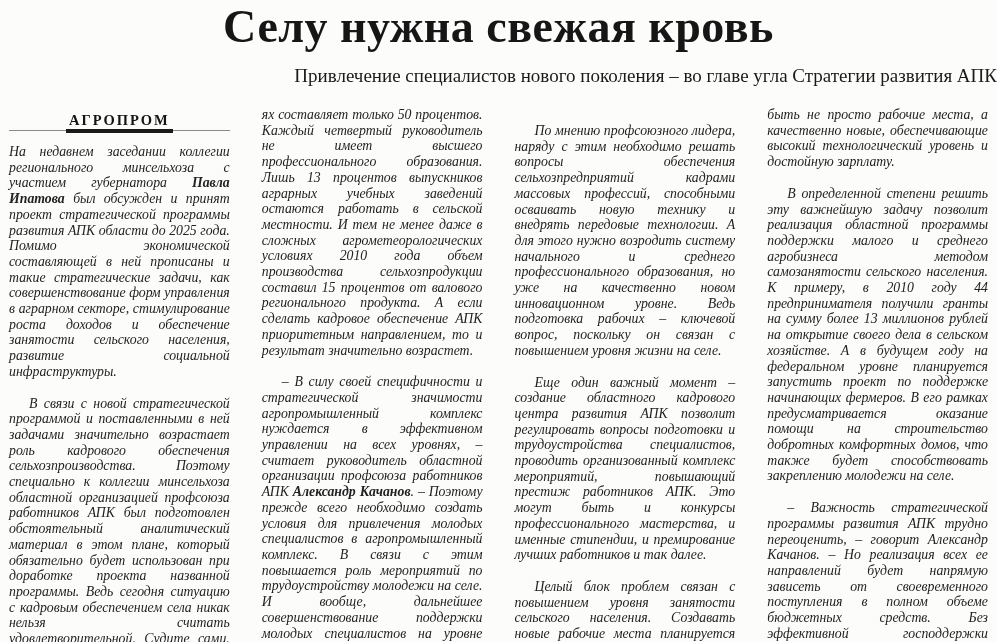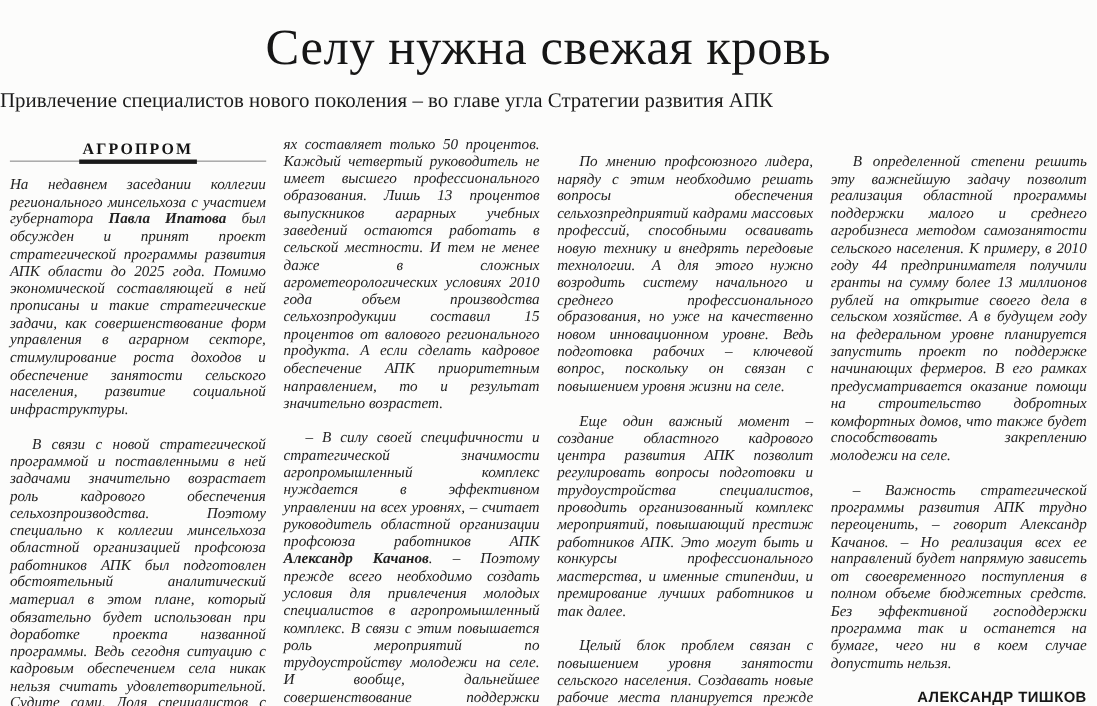--- a/index.html
+++ b/index.html
@@ -9,38 +9,38 @@
     height: 642px;
     background: #fcfcfb;
     color: #1e1e1e;
     font-family: "Liberation Serif", serif;
     overflow: hidden;
     box-sizing: border-box;
     position: relative;
   }
   .headline {
     margin: 0;
-    padding-top: 17px;
+    padding-top: 1px;
     text-align: center;
     font-size: 46px;
     line-height: 52px;
-    font-weight: 400;
+    font-weight: 700;
     color: #161616;
     letter-spacing: 0.5px;
   }
   .subheadline {
-    text-align: left;
+    text-align: right;
     font-size: 19px;
     line-height: 22px;
     margin-top: 12px;
     color: #1a1a1a;
   }
   .columns {
     display: flex;
-    gap: 16px;
+    gap: 32px;
     padding: 0 9px;
     margin-top: 20px;
     height: 522px;
     box-sizing: border-box;
   }
   .col {
     flex: 1 1 0;
     min-width: 0;
     font-size: 13.8px;
     line-height: 15.7px;
@@ -103,19 +103,20 @@
     </div>
     <div class="col">
       <div class="col-text">
           <p class="para indent"><span>По мнению профсоюзного лидера, наряду с этим необходимо решать вопросы обеспечения сельхозпредприятий кадрами массовых профессий, способными осваивать новую технику и внедрять передовые технологии. А для этого нужно возродить систему начального и среднего профессионального образования, но уже на качественно новом инновационном уровне. Ведь подготовка рабочих – ключевой вопрос, поскольку он связан с повышением уровня жизни на селе.</span></p>
           <p class="para indent"><span>Еще один важный момент – создание областного кадрового центра развития АПК позволит регулировать вопросы подготовки и трудоустройства специалистов, проводить организованный комплекс мероприятий, повышающий престиж работников АПК. Это могут быть и конкурсы профессионального мастерства, и именные стипендии, и премирование лучших работников и так далее.</span></p>
           <p class="para indent"><span>Целый блок проблем связан с повышением уровня занятости сельского населения. Создавать новые рабочие места планируется прежде всего за счет увеличения темпов инвестиционного процесса, то есть модернизации и реконструкции сельскохозяйственного производства, пищевой и перерабатывающей промышленности. И это должны</span></p>
         </div>
     </div>
     <div class="col">
       <div class="col-text">
+          <p class="para"><span>быть не просто рабочие места, а качественно новые, обеспечивающие высокий технологический уровень и достойную зарплату.</span></p>
           <p class="para indent"><span>В определенной степени решить эту важнейшую задачу позволит реализация областной программы поддержки малого и среднего агробизнеса методом самозанятости сельского населения. К примеру, в 2010 году 44 предпринимателя получили гранты на сумму более 13 миллионов рублей на открытие своего дела в сельском хозяйстве. А в будущем году на федеральном уровне планируется запустить проект по поддержке начинающих фермеров. В его рамках предусматривается оказание помощи на строительство добротных комфортных домов, что также будет способствовать закреплению молодежи на селе.</span></p>
           <p class="para indent"><span>– Важность стратегической программы развития АПК трудно переоценить, – говорит Александр Качанов. – Но реализация всех ее направлений будет напрямую зависеть от своевременного поступления в полном объеме бюджетных средств. Без эффективной господдержки программа так и останется на бумаге, чего ни в коем случае допустить нельзя.</span></p>
         </div>
       <div class="byline">АЛЕКСАНДР ТИШКОВ</div>
     </div>
   </div>
 </div>
 
 </body></html>

